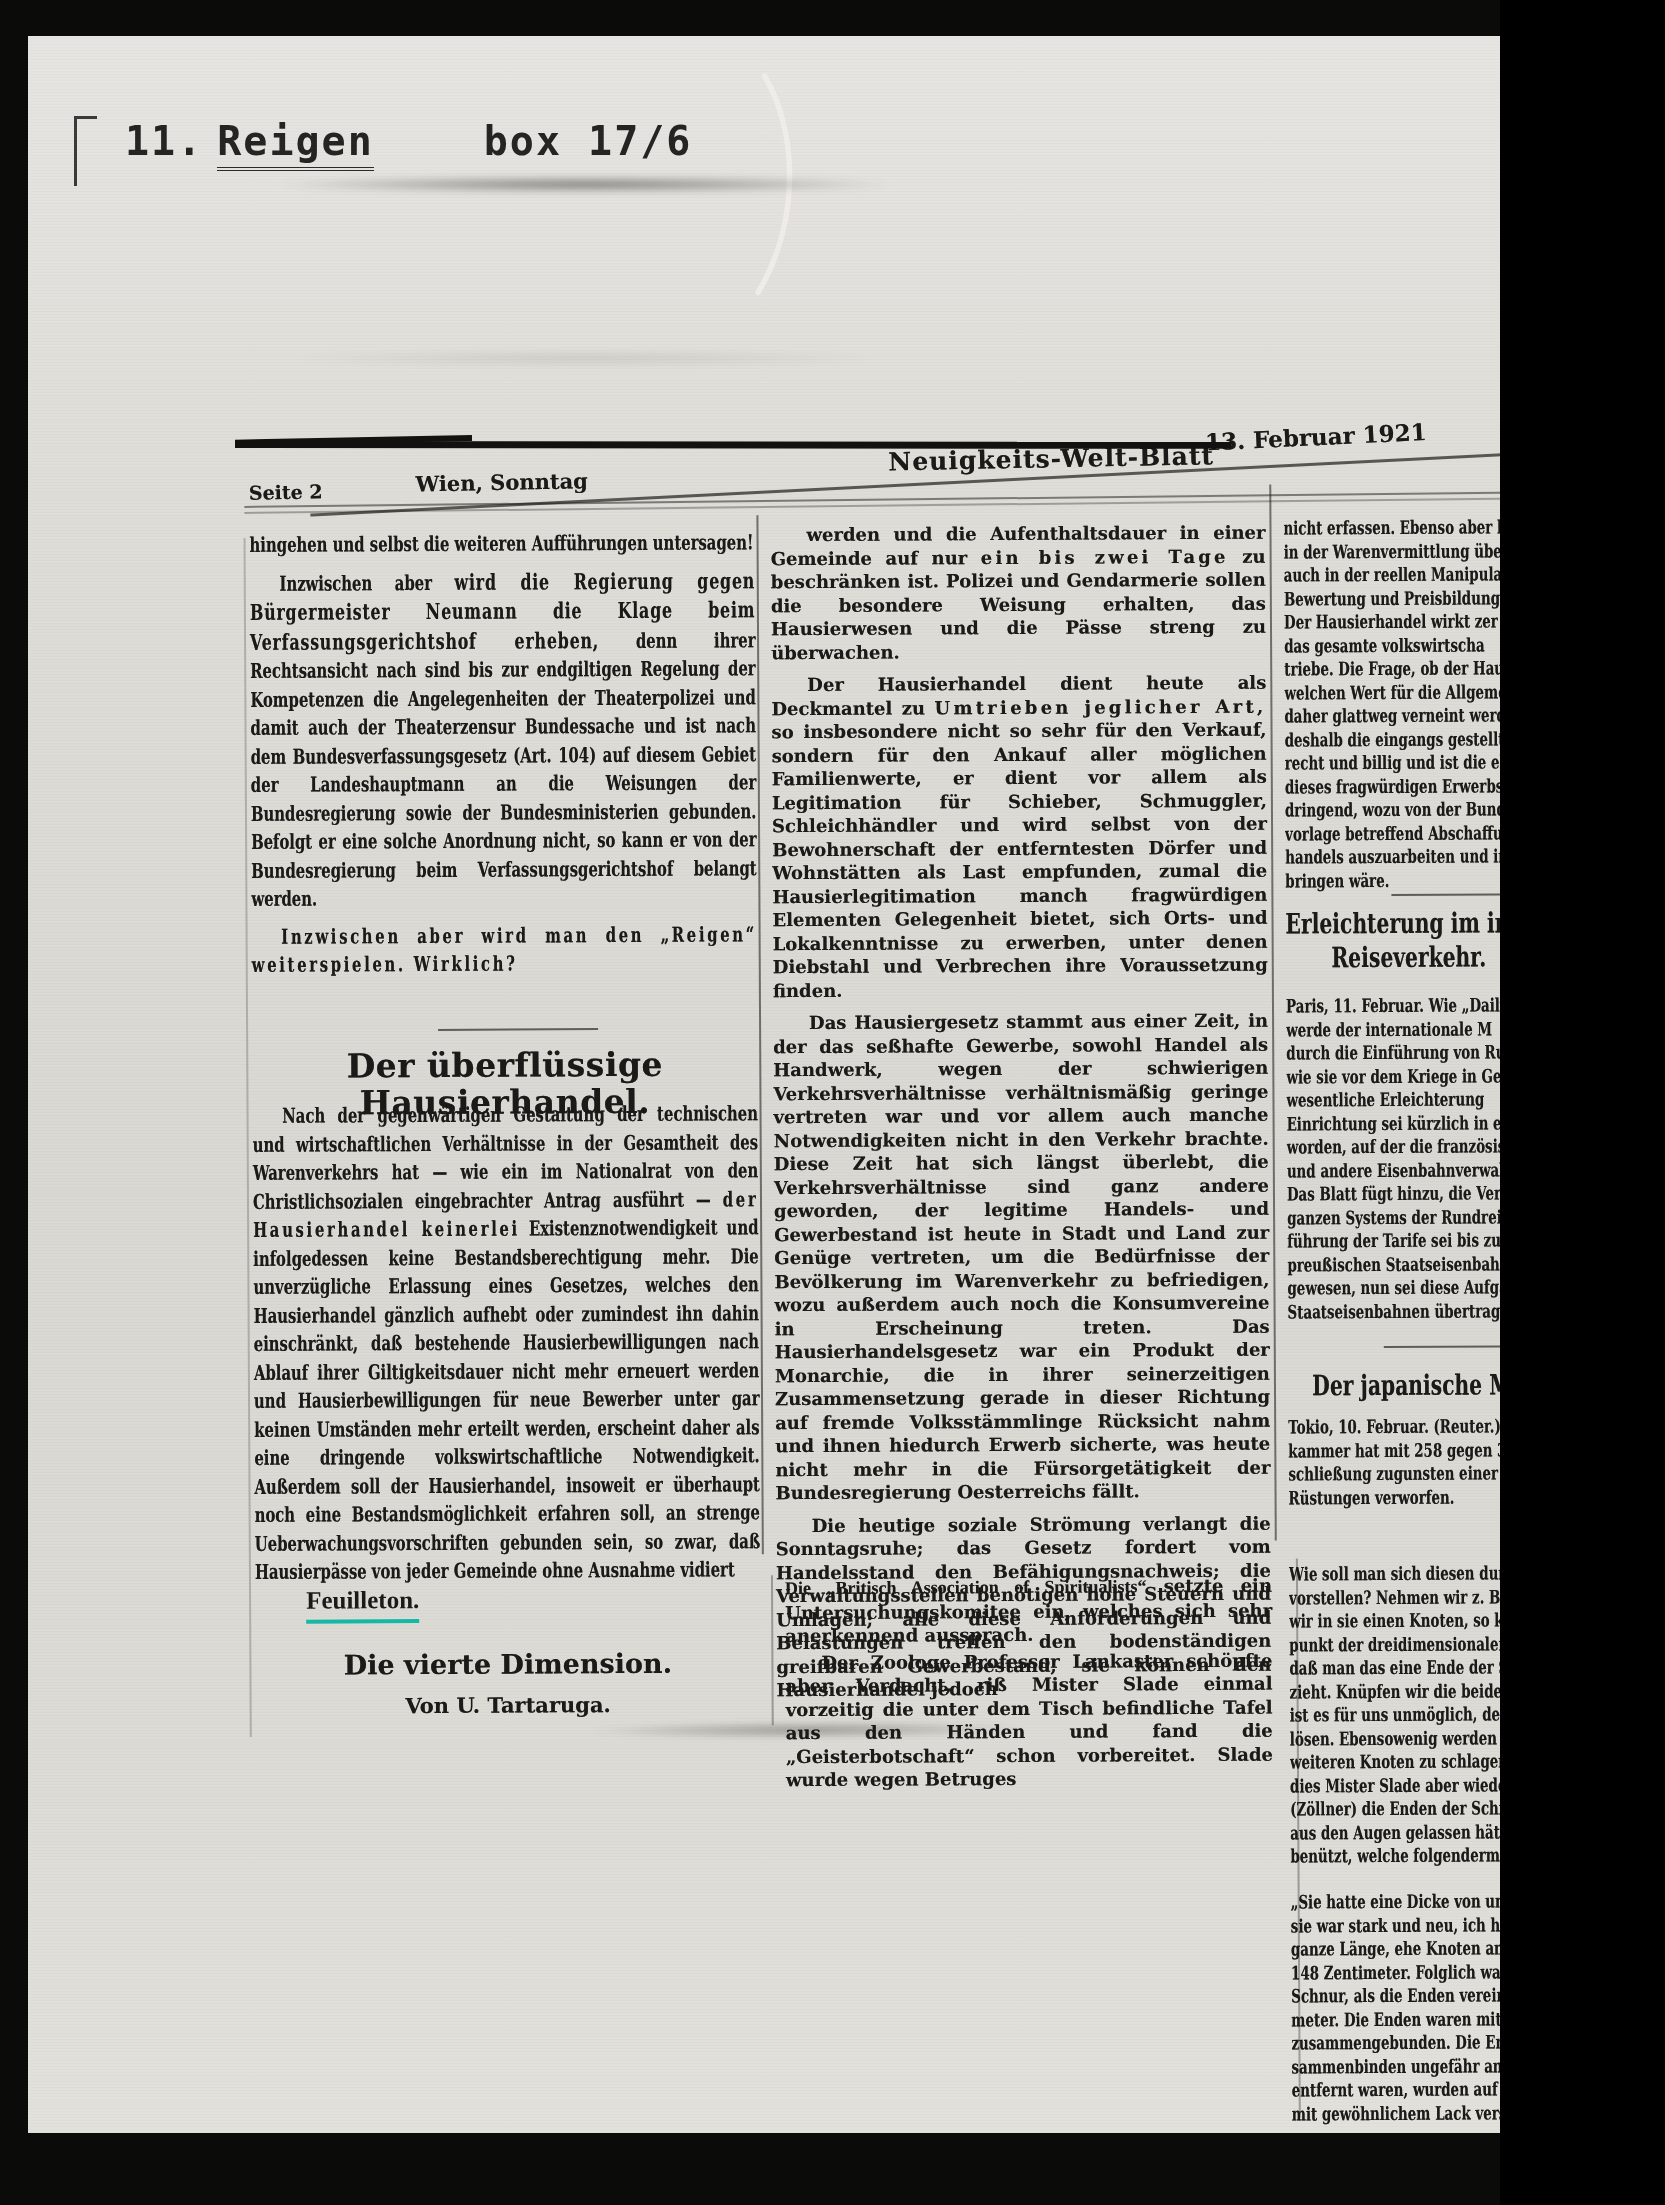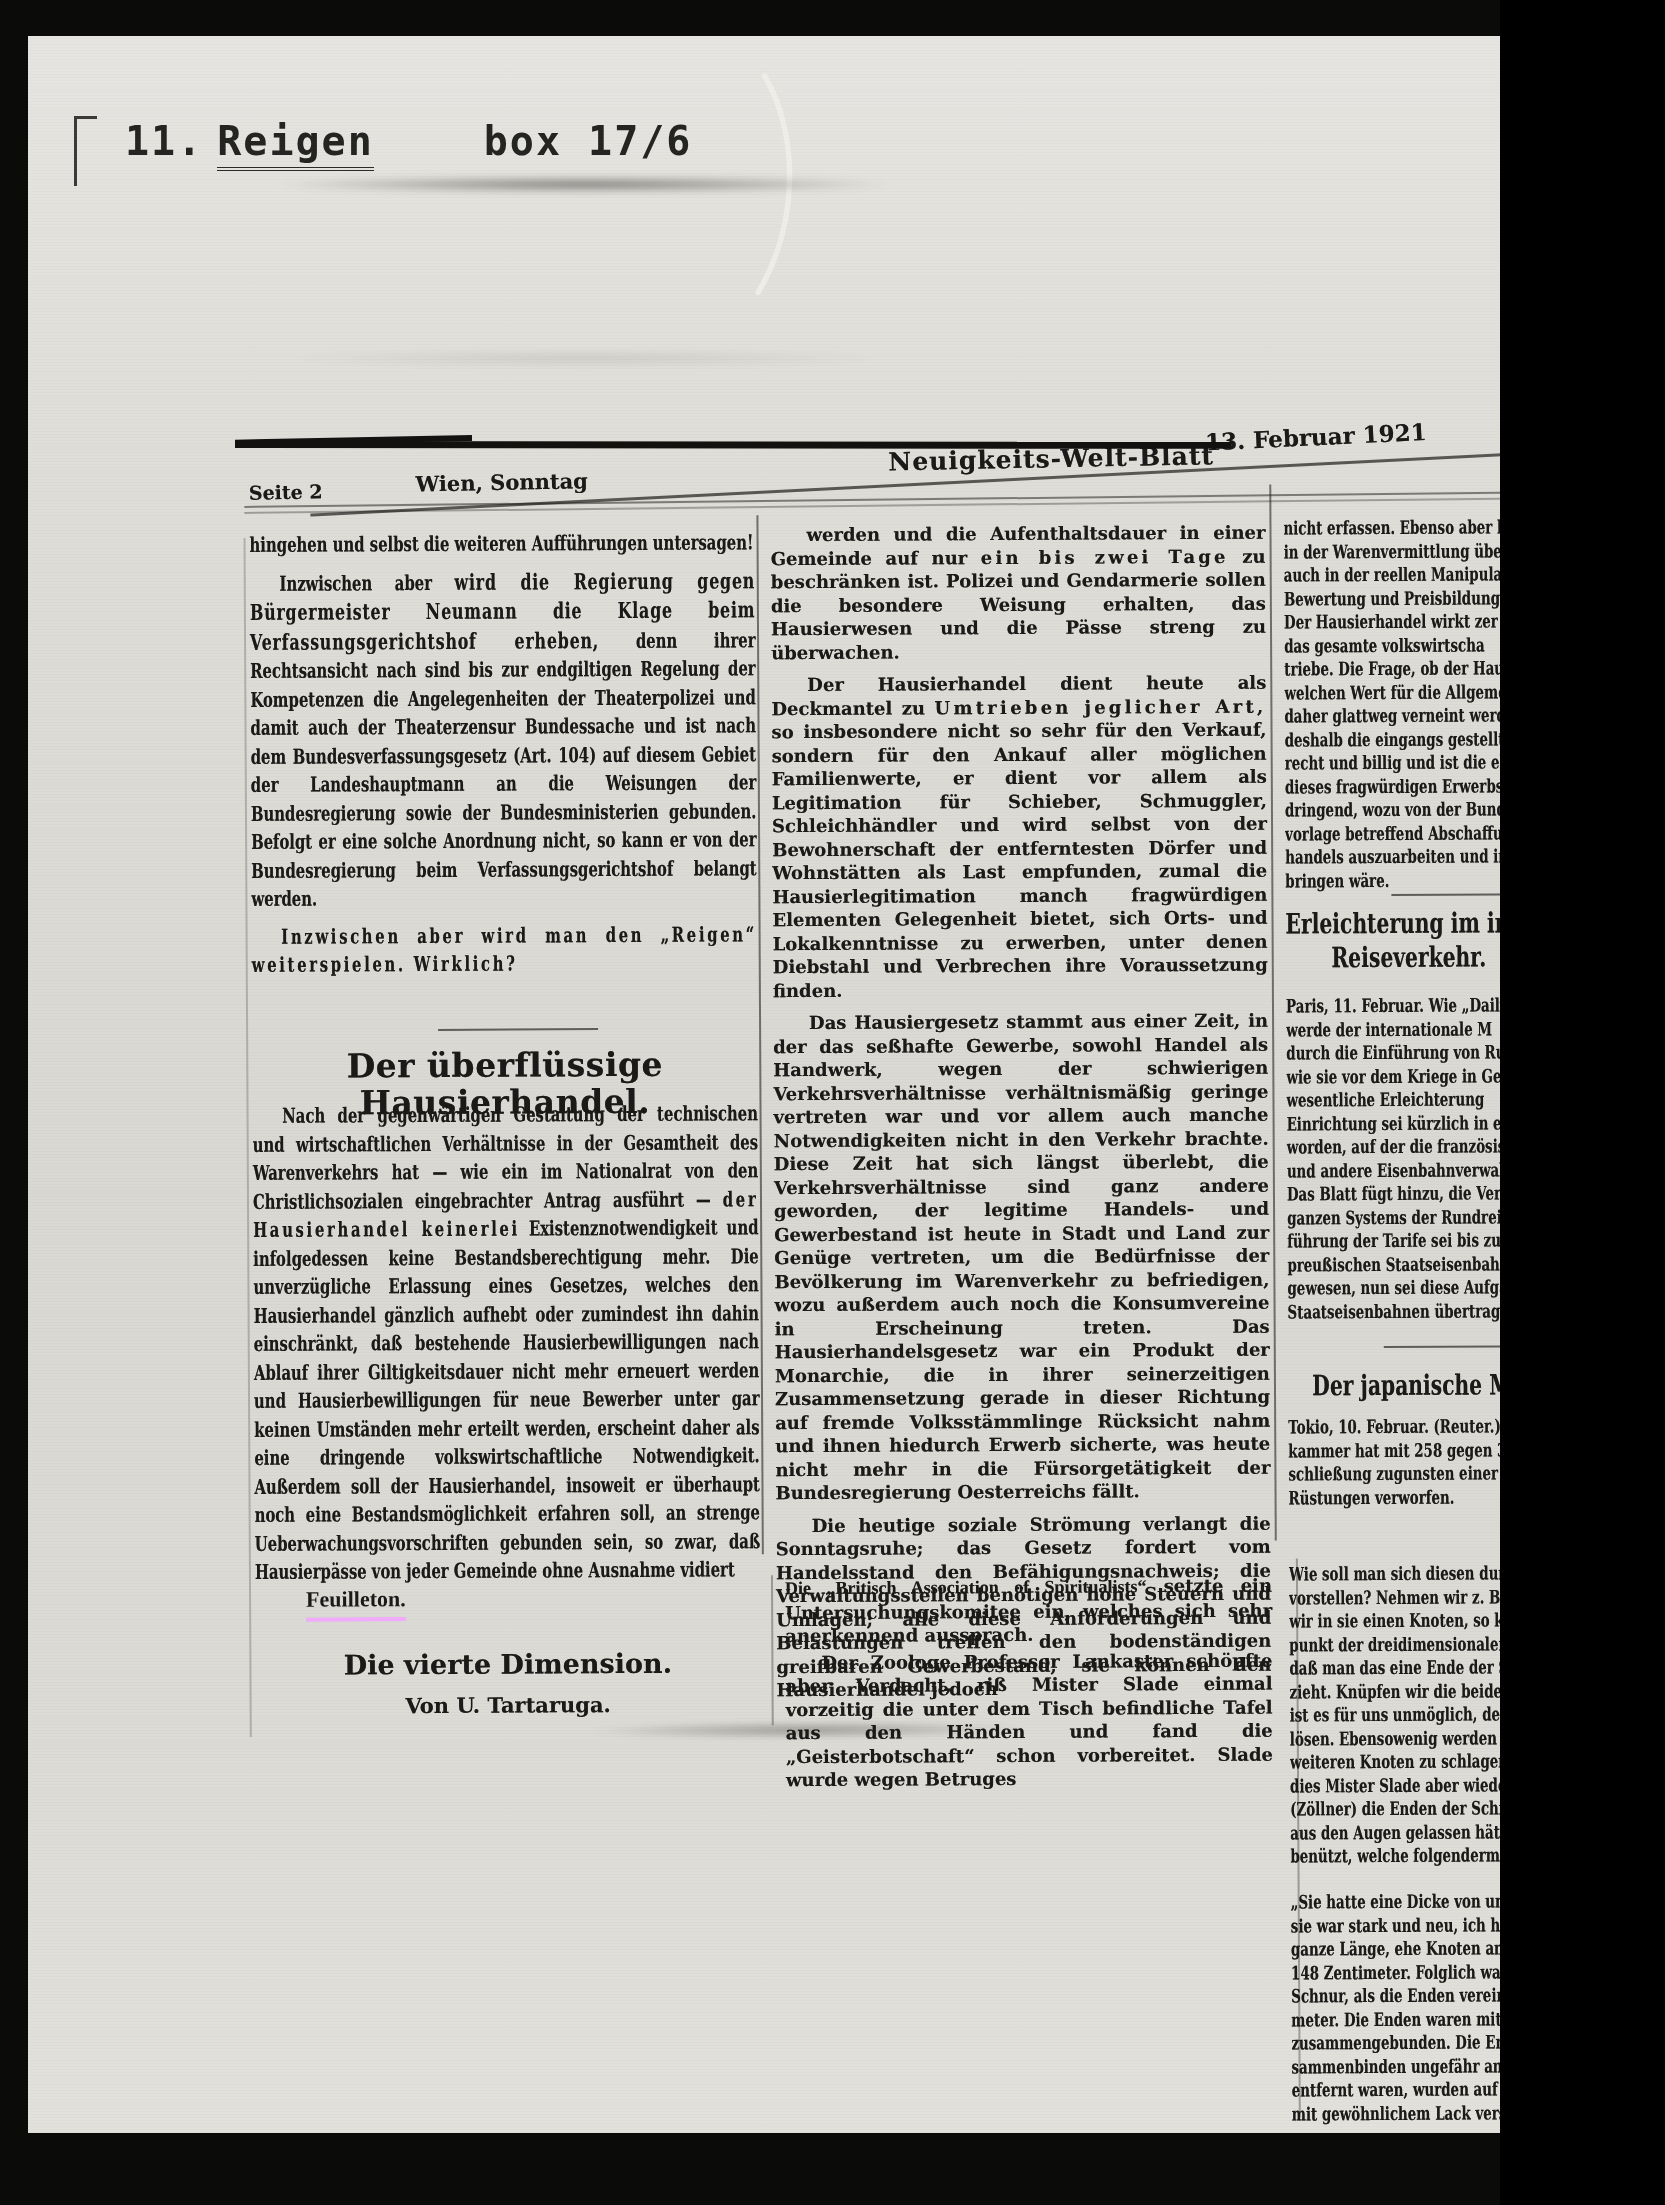--- a/index.html
+++ b/index.html
@@ -71,22 +71,22 @@
   .rule3b{left:1144px;top:914px;width:127px;height:2px;opacity:.7;}
   .h4{position:absolute;left:1048px;top:937px;width:340px;transform:scaleX(.724);transform-origin:left top;
       font-size:28px;font-weight:bold;white-space:nowrap;overflow:hidden;text-indent:1.2em;}
   .a4body{top:983px;height:100px;}
   .rule3c{left:1048px;top:1092px;width:237px;height:6px;background:#131211;transform:rotate(-.8deg);}
   .f3a{top:1130px;height:310px;}
   .f3b{top:1458px;height:237px;}
   
   .thickrule12{left:13px;top:1120px;width:996px;height:6.5px;background:#121110;transform:rotate(.35deg);}
   
-  .f1-title{position:absolute;left:65px;top:1149px;font-size:22px;font-weight:bold;
-            font-family:"Liberation Serif",serif;border-bottom:4px solid #f0abfc;padding-bottom:5px;}
+  .f1-title{position:absolute;left:65px;top:1149px;font-size:25px;font-weight:bold;
+            font-family:"Liberation Serif",serif;border-bottom:4px solid #14b8a6;padding-bottom:5px;}
   .f1-story{position:absolute;left:14px;top:1212px;width:505px;text-align:center;
             font-size:27px;font-weight:bold;}
   .f1-byline{position:absolute;left:14px;top:1256px;width:505px;text-align:center;
              font-size:21px;font-weight:bold;}
   .ghost{position:absolute;left:350px;top:1286px;width:429px;height:18px;
          background:radial-gradient(ellipse,rgba(60,56,50,.38) 0%,rgba(60,56,50,0) 72%);filter:blur(2.5px);}
   .f2{position:absolute;left:544px;top:1141px;width:487px;font-size:18px;line-height:23.5px;text-align:justify;}
   .f2 p{margin:0 0 3px 0;text-indent:2em;}
   .f2 p.noindent{text-indent:0;}
   .latin{font-family:"Liberation Serif",serif;}

